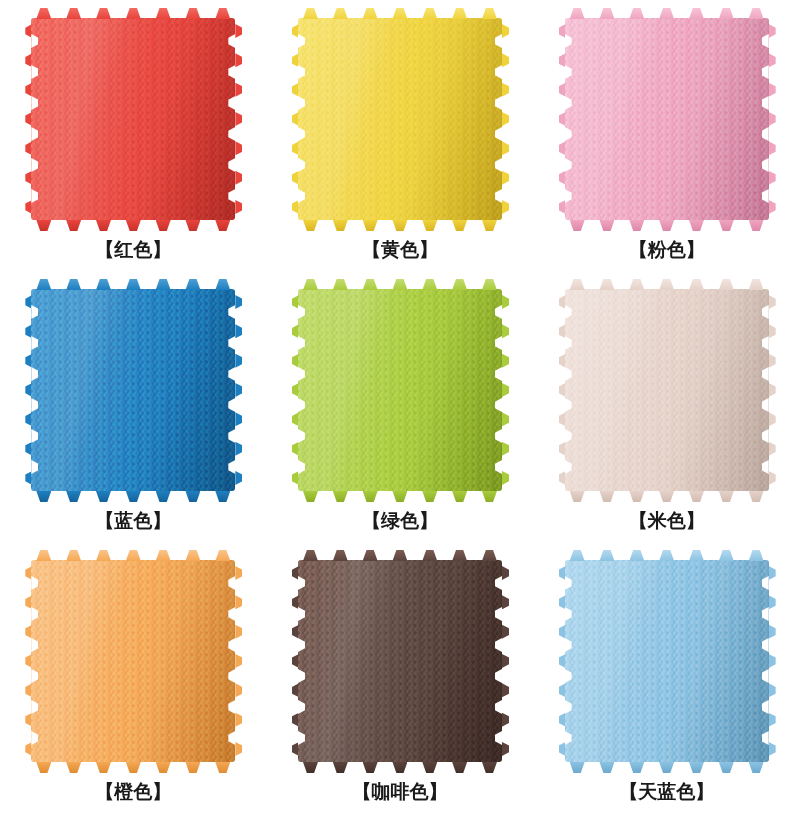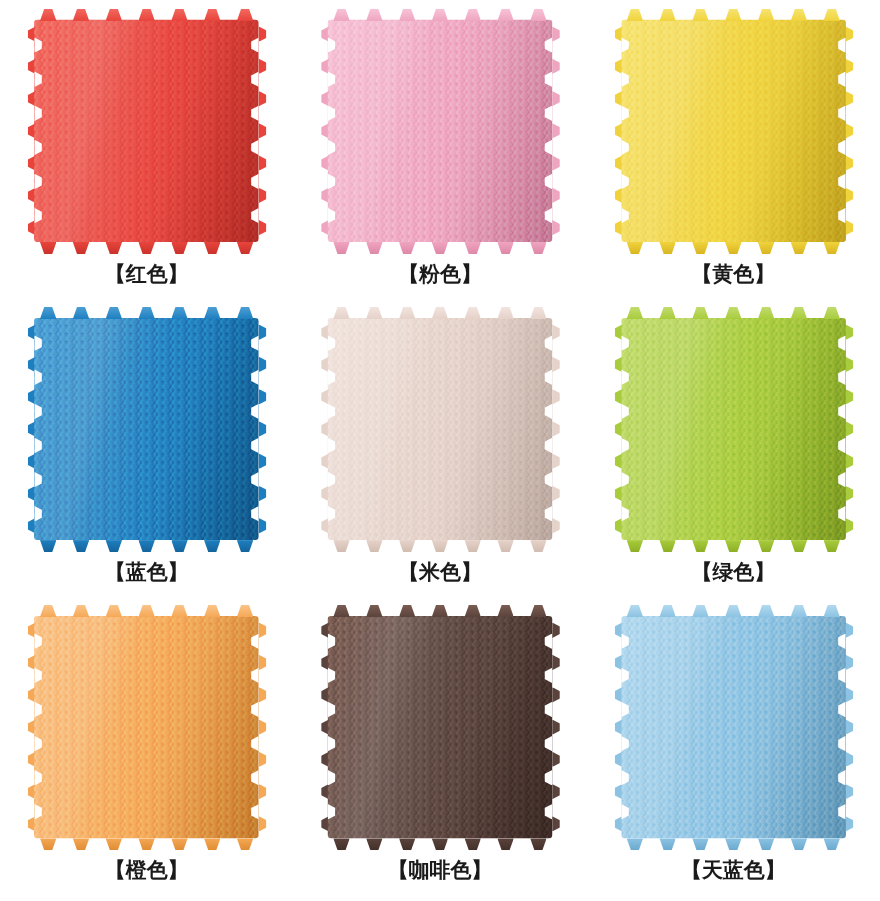--- a/index.html
+++ b/index.html
@@ -215,20 +215,79 @@
         <div class="notch" style="top: 88px; left: 203px; clip-path: polygon(100% 0%, 100% 100%, 0% 74%, 0% 26%);"></div>
         <div class="notch" style="top: 119px; left: 203px; clip-path: polygon(100% 0%, 100% 100%, 0% 74%, 0% 26%);"></div>
         <div class="notch" style="top: 150px; left: 203px; clip-path: polygon(100% 0%, 100% 100%, 0% 74%, 0% 26%);"></div>
         <div class="notch" style="top: 181px; left: 203px; clip-path: polygon(100% 0%, 100% 100%, 0% 74%, 0% 26%);"></div>
       </div>
       <div class="label">【红色】</div>
     </div>
     <div class="cell">
       <div class="tile-wrap">
         <div class="tabs-left">
+          <div class="tab-h" style="background: rgb(240, 211, 60);"></div>
+          <div class="tab-h" style="background: rgb(240, 211, 60);"></div>
+          <div class="tab-h" style="background: rgb(240, 211, 60);"></div>
+          <div class="tab-h" style="background: rgb(240, 211, 60);"></div>
+          <div class="tab-h" style="background: rgb(240, 211, 60);"></div>
+          <div class="tab-h" style="background: rgb(240, 211, 60);"></div>
+          <div class="tab-h" style="background: rgb(240, 211, 60);"></div>
+        </div>
+        <div class="tabs-right">
+          <div class="tab-h" style="background: rgb(240, 211, 60);"></div>
+          <div class="tab-h" style="background: rgb(240, 211, 60);"></div>
+          <div class="tab-h" style="background: rgb(240, 211, 60);"></div>
+          <div class="tab-h" style="background: rgb(240, 211, 60);"></div>
+          <div class="tab-h" style="background: rgb(240, 211, 60);"></div>
+          <div class="tab-h" style="background: rgb(240, 211, 60);"></div>
+          <div class="tab-h" style="background: rgb(240, 211, 60);"></div>
+        </div>
+        <div class="mat">
+          <div class="mat-body" style="background: linear-gradient(105deg, rgb(247, 228, 114) 0%, rgb(240, 211, 60) 38%, rgb(240, 211, 60) 62%, rgb(217, 181, 33) 100%);">
+            <div class="texture"></div>
+            <div class="sheen"></div>
+          </div>
+        </div>
+        <div class="tabs-top">
+          <div class="tab-v" style="background: linear-gradient(rgb(247, 228, 114), rgb(240, 211, 60));"></div>
+          <div class="tab-v" style="background: linear-gradient(rgb(247, 228, 114), rgb(240, 211, 60));"></div>
+          <div class="tab-v" style="background: linear-gradient(rgb(247, 228, 114), rgb(240, 211, 60));"></div>
+          <div class="tab-v" style="background: linear-gradient(rgb(247, 228, 114), rgb(240, 211, 60));"></div>
+          <div class="tab-v" style="background: linear-gradient(rgb(247, 228, 114), rgb(240, 211, 60));"></div>
+          <div class="tab-v" style="background: linear-gradient(rgb(247, 228, 114), rgb(240, 211, 60));"></div>
+          <div class="tab-v" style="background: linear-gradient(rgb(247, 228, 114), rgb(240, 211, 60));"></div>
+        </div>
+        <div class="tabs-bottom">
+          <div class="tab-v" style="background: linear-gradient(rgb(240, 211, 60), rgb(217, 181, 33));"></div>
+          <div class="tab-v" style="background: linear-gradient(rgb(240, 211, 60), rgb(217, 181, 33));"></div>
+          <div class="tab-v" style="background: linear-gradient(rgb(240, 211, 60), rgb(217, 181, 33));"></div>
+          <div class="tab-v" style="background: linear-gradient(rgb(240, 211, 60), rgb(217, 181, 33));"></div>
+          <div class="tab-v" style="background: linear-gradient(rgb(240, 211, 60), rgb(217, 181, 33));"></div>
+          <div class="tab-v" style="background: linear-gradient(rgb(240, 211, 60), rgb(217, 181, 33));"></div>
+          <div class="tab-v" style="background: linear-gradient(rgb(240, 211, 60), rgb(217, 181, 33));"></div>
+        </div>
+        <div class="notch" style="top: 26px; left: 6px; clip-path: polygon(0% 0%, 0% 100%, 100% 74%, 100% 26%);"></div>
+        <div class="notch" style="top: 57px; left: 6px; clip-path: polygon(0% 0%, 0% 100%, 100% 74%, 100% 26%);"></div>
+        <div class="notch" style="top: 88px; left: 6px; clip-path: polygon(0% 0%, 0% 100%, 100% 74%, 100% 26%);"></div>
+        <div class="notch" style="top: 119px; left: 6px; clip-path: polygon(0% 0%, 0% 100%, 100% 74%, 100% 26%);"></div>
+        <div class="notch" style="top: 150px; left: 6px; clip-path: polygon(0% 0%, 0% 100%, 100% 74%, 100% 26%);"></div>
+        <div class="notch" style="top: 181px; left: 6px; clip-path: polygon(0% 0%, 0% 100%, 100% 74%, 100% 26%);"></div>
+        <div class="notch" style="top: 26px; left: 203px; clip-path: polygon(100% 0%, 100% 100%, 0% 74%, 0% 26%);"></div>
+        <div class="notch" style="top: 57px; left: 203px; clip-path: polygon(100% 0%, 100% 100%, 0% 74%, 0% 26%);"></div>
+        <div class="notch" style="top: 88px; left: 203px; clip-path: polygon(100% 0%, 100% 100%, 0% 74%, 0% 26%);"></div>
+        <div class="notch" style="top: 119px; left: 203px; clip-path: polygon(100% 0%, 100% 100%, 0% 74%, 0% 26%);"></div>
+        <div class="notch" style="top: 150px; left: 203px; clip-path: polygon(100% 0%, 100% 100%, 0% 74%, 0% 26%);"></div>
+        <div class="notch" style="top: 181px; left: 203px; clip-path: polygon(100% 0%, 100% 100%, 0% 74%, 0% 26%);"></div>
+      </div>
+      <div class="label">【黄色】</div>
+    </div>
+    <div class="cell">
+      <div class="tile-wrap">
+        <div class="tabs-left">
           <div class="tab-h" style="background: rgb(239, 165, 192);"></div>
           <div class="tab-h" style="background: rgb(239, 165, 192);"></div>
           <div class="tab-h" style="background: rgb(239, 165, 192);"></div>
           <div class="tab-h" style="background: rgb(239, 165, 192);"></div>
           <div class="tab-h" style="background: rgb(239, 165, 192);"></div>
           <div class="tab-h" style="background: rgb(239, 165, 192);"></div>
           <div class="tab-h" style="background: rgb(239, 165, 192);"></div>
         </div>
         <div class="tabs-right">
           <div class="tab-h" style="background: rgb(239, 165, 192);"></div>
@@ -274,79 +333,20 @@
         <div class="notch" style="top: 88px; left: 203px; clip-path: polygon(100% 0%, 100% 100%, 0% 74%, 0% 26%);"></div>
         <div class="notch" style="top: 119px; left: 203px; clip-path: polygon(100% 0%, 100% 100%, 0% 74%, 0% 26%);"></div>
         <div class="notch" style="top: 150px; left: 203px; clip-path: polygon(100% 0%, 100% 100%, 0% 74%, 0% 26%);"></div>
         <div class="notch" style="top: 181px; left: 203px; clip-path: polygon(100% 0%, 100% 100%, 0% 74%, 0% 26%);"></div>
       </div>
       <div class="label">【粉色】</div>
     </div>
     <div class="cell">
       <div class="tile-wrap">
         <div class="tabs-left">
-          <div class="tab-h" style="background: rgb(240, 211, 60);"></div>
-          <div class="tab-h" style="background: rgb(240, 211, 60);"></div>
-          <div class="tab-h" style="background: rgb(240, 211, 60);"></div>
-          <div class="tab-h" style="background: rgb(240, 211, 60);"></div>
-          <div class="tab-h" style="background: rgb(240, 211, 60);"></div>
-          <div class="tab-h" style="background: rgb(240, 211, 60);"></div>
-          <div class="tab-h" style="background: rgb(240, 211, 60);"></div>
-        </div>
-        <div class="tabs-right">
-          <div class="tab-h" style="background: rgb(240, 211, 60);"></div>
-          <div class="tab-h" style="background: rgb(240, 211, 60);"></div>
-          <div class="tab-h" style="background: rgb(240, 211, 60);"></div>
-          <div class="tab-h" style="background: rgb(240, 211, 60);"></div>
-          <div class="tab-h" style="background: rgb(240, 211, 60);"></div>
-          <div class="tab-h" style="background: rgb(240, 211, 60);"></div>
-          <div class="tab-h" style="background: rgb(240, 211, 60);"></div>
-        </div>
-        <div class="mat">
-          <div class="mat-body" style="background: linear-gradient(105deg, rgb(247, 228, 114) 0%, rgb(240, 211, 60) 38%, rgb(240, 211, 60) 62%, rgb(217, 181, 33) 100%);">
-            <div class="texture"></div>
-            <div class="sheen"></div>
-          </div>
-        </div>
-        <div class="tabs-top">
-          <div class="tab-v" style="background: linear-gradient(rgb(247, 228, 114), rgb(240, 211, 60));"></div>
-          <div class="tab-v" style="background: linear-gradient(rgb(247, 228, 114), rgb(240, 211, 60));"></div>
-          <div class="tab-v" style="background: linear-gradient(rgb(247, 228, 114), rgb(240, 211, 60));"></div>
-          <div class="tab-v" style="background: linear-gradient(rgb(247, 228, 114), rgb(240, 211, 60));"></div>
-          <div class="tab-v" style="background: linear-gradient(rgb(247, 228, 114), rgb(240, 211, 60));"></div>
-          <div class="tab-v" style="background: linear-gradient(rgb(247, 228, 114), rgb(240, 211, 60));"></div>
-          <div class="tab-v" style="background: linear-gradient(rgb(247, 228, 114), rgb(240, 211, 60));"></div>
-        </div>
-        <div class="tabs-bottom">
-          <div class="tab-v" style="background: linear-gradient(rgb(240, 211, 60), rgb(217, 181, 33));"></div>
-          <div class="tab-v" style="background: linear-gradient(rgb(240, 211, 60), rgb(217, 181, 33));"></div>
-          <div class="tab-v" style="background: linear-gradient(rgb(240, 211, 60), rgb(217, 181, 33));"></div>
-          <div class="tab-v" style="background: linear-gradient(rgb(240, 211, 60), rgb(217, 181, 33));"></div>
-          <div class="tab-v" style="background: linear-gradient(rgb(240, 211, 60), rgb(217, 181, 33));"></div>
-          <div class="tab-v" style="background: linear-gradient(rgb(240, 211, 60), rgb(217, 181, 33));"></div>
-          <div class="tab-v" style="background: linear-gradient(rgb(240, 211, 60), rgb(217, 181, 33));"></div>
-        </div>
-        <div class="notch" style="top: 26px; left: 6px; clip-path: polygon(0% 0%, 0% 100%, 100% 74%, 100% 26%);"></div>
-        <div class="notch" style="top: 57px; left: 6px; clip-path: polygon(0% 0%, 0% 100%, 100% 74%, 100% 26%);"></div>
-        <div class="notch" style="top: 88px; left: 6px; clip-path: polygon(0% 0%, 0% 100%, 100% 74%, 100% 26%);"></div>
-        <div class="notch" style="top: 119px; left: 6px; clip-path: polygon(0% 0%, 0% 100%, 100% 74%, 100% 26%);"></div>
-        <div class="notch" style="top: 150px; left: 6px; clip-path: polygon(0% 0%, 0% 100%, 100% 74%, 100% 26%);"></div>
-        <div class="notch" style="top: 181px; left: 6px; clip-path: polygon(0% 0%, 0% 100%, 100% 74%, 100% 26%);"></div>
-        <div class="notch" style="top: 26px; left: 203px; clip-path: polygon(100% 0%, 100% 100%, 0% 74%, 0% 26%);"></div>
-        <div class="notch" style="top: 57px; left: 203px; clip-path: polygon(100% 0%, 100% 100%, 0% 74%, 0% 26%);"></div>
-        <div class="notch" style="top: 88px; left: 203px; clip-path: polygon(100% 0%, 100% 100%, 0% 74%, 0% 26%);"></div>
-        <div class="notch" style="top: 119px; left: 203px; clip-path: polygon(100% 0%, 100% 100%, 0% 74%, 0% 26%);"></div>
-        <div class="notch" style="top: 150px; left: 203px; clip-path: polygon(100% 0%, 100% 100%, 0% 74%, 0% 26%);"></div>
-        <div class="notch" style="top: 181px; left: 203px; clip-path: polygon(100% 0%, 100% 100%, 0% 74%, 0% 26%);"></div>
-      </div>
-      <div class="label">【黄色】</div>
-    </div>
-    <div class="cell">
-      <div class="tile-wrap">
-        <div class="tabs-left">
           <div class="tab-h" style="background: rgb(30, 127, 192);"></div>
           <div class="tab-h" style="background: rgb(30, 127, 192);"></div>
           <div class="tab-h" style="background: rgb(30, 127, 192);"></div>
           <div class="tab-h" style="background: rgb(30, 127, 192);"></div>
           <div class="tab-h" style="background: rgb(30, 127, 192);"></div>
           <div class="tab-h" style="background: rgb(30, 127, 192);"></div>
           <div class="tab-h" style="background: rgb(30, 127, 192);"></div>
         </div>
         <div class="tabs-right">
           <div class="tab-h" style="background: rgb(30, 127, 192);"></div>
@@ -392,20 +392,79 @@
         <div class="notch" style="top: 88px; left: 203px; clip-path: polygon(100% 0%, 100% 100%, 0% 74%, 0% 26%);"></div>
         <div class="notch" style="top: 119px; left: 203px; clip-path: polygon(100% 0%, 100% 100%, 0% 74%, 0% 26%);"></div>
         <div class="notch" style="top: 150px; left: 203px; clip-path: polygon(100% 0%, 100% 100%, 0% 74%, 0% 26%);"></div>
         <div class="notch" style="top: 181px; left: 203px; clip-path: polygon(100% 0%, 100% 100%, 0% 74%, 0% 26%);"></div>
       </div>
       <div class="label">【蓝色】</div>
     </div>
     <div class="cell">
       <div class="tile-wrap">
         <div class="tabs-left">
+          <div class="tab-h" style="background: rgb(168, 204, 60);"></div>
+          <div class="tab-h" style="background: rgb(168, 204, 60);"></div>
+          <div class="tab-h" style="background: rgb(168, 204, 60);"></div>
+          <div class="tab-h" style="background: rgb(168, 204, 60);"></div>
+          <div class="tab-h" style="background: rgb(168, 204, 60);"></div>
+          <div class="tab-h" style="background: rgb(168, 204, 60);"></div>
+          <div class="tab-h" style="background: rgb(168, 204, 60);"></div>
+        </div>
+        <div class="tabs-right">
+          <div class="tab-h" style="background: rgb(168, 204, 60);"></div>
+          <div class="tab-h" style="background: rgb(168, 204, 60);"></div>
+          <div class="tab-h" style="background: rgb(168, 204, 60);"></div>
+          <div class="tab-h" style="background: rgb(168, 204, 60);"></div>
+          <div class="tab-h" style="background: rgb(168, 204, 60);"></div>
+          <div class="tab-h" style="background: rgb(168, 204, 60);"></div>
+          <div class="tab-h" style="background: rgb(168, 204, 60);"></div>
+        </div>
+        <div class="mat">
+          <div class="mat-body" style="background: linear-gradient(105deg, rgb(194, 220, 110) 0%, rgb(168, 204, 60) 38%, rgb(168, 204, 60) 62%, rgb(140, 174, 38) 100%);">
+            <div class="texture"></div>
+            <div class="sheen"></div>
+          </div>
+        </div>
+        <div class="tabs-top">
+          <div class="tab-v" style="background: linear-gradient(rgb(194, 220, 110), rgb(168, 204, 60));"></div>
+          <div class="tab-v" style="background: linear-gradient(rgb(194, 220, 110), rgb(168, 204, 60));"></div>
+          <div class="tab-v" style="background: linear-gradient(rgb(194, 220, 110), rgb(168, 204, 60));"></div>
+          <div class="tab-v" style="background: linear-gradient(rgb(194, 220, 110), rgb(168, 204, 60));"></div>
+          <div class="tab-v" style="background: linear-gradient(rgb(194, 220, 110), rgb(168, 204, 60));"></div>
+          <div class="tab-v" style="background: linear-gradient(rgb(194, 220, 110), rgb(168, 204, 60));"></div>
+          <div class="tab-v" style="background: linear-gradient(rgb(194, 220, 110), rgb(168, 204, 60));"></div>
+        </div>
+        <div class="tabs-bottom">
+          <div class="tab-v" style="background: linear-gradient(rgb(168, 204, 60), rgb(140, 174, 38));"></div>
+          <div class="tab-v" style="background: linear-gradient(rgb(168, 204, 60), rgb(140, 174, 38));"></div>
+          <div class="tab-v" style="background: linear-gradient(rgb(168, 204, 60), rgb(140, 174, 38));"></div>
+          <div class="tab-v" style="background: linear-gradient(rgb(168, 204, 60), rgb(140, 174, 38));"></div>
+          <div class="tab-v" style="background: linear-gradient(rgb(168, 204, 60), rgb(140, 174, 38));"></div>
+          <div class="tab-v" style="background: linear-gradient(rgb(168, 204, 60), rgb(140, 174, 38));"></div>
+          <div class="tab-v" style="background: linear-gradient(rgb(168, 204, 60), rgb(140, 174, 38));"></div>
+        </div>
+        <div class="notch" style="top: 26px; left: 6px; clip-path: polygon(0% 0%, 0% 100%, 100% 74%, 100% 26%);"></div>
+        <div class="notch" style="top: 57px; left: 6px; clip-path: polygon(0% 0%, 0% 100%, 100% 74%, 100% 26%);"></div>
+        <div class="notch" style="top: 88px; left: 6px; clip-path: polygon(0% 0%, 0% 100%, 100% 74%, 100% 26%);"></div>
+        <div class="notch" style="top: 119px; left: 6px; clip-path: polygon(0% 0%, 0% 100%, 100% 74%, 100% 26%);"></div>
+        <div class="notch" style="top: 150px; left: 6px; clip-path: polygon(0% 0%, 0% 100%, 100% 74%, 100% 26%);"></div>
+        <div class="notch" style="top: 181px; left: 6px; clip-path: polygon(0% 0%, 0% 100%, 100% 74%, 100% 26%);"></div>
+        <div class="notch" style="top: 26px; left: 203px; clip-path: polygon(100% 0%, 100% 100%, 0% 74%, 0% 26%);"></div>
+        <div class="notch" style="top: 57px; left: 203px; clip-path: polygon(100% 0%, 100% 100%, 0% 74%, 0% 26%);"></div>
+        <div class="notch" style="top: 88px; left: 203px; clip-path: polygon(100% 0%, 100% 100%, 0% 74%, 0% 26%);"></div>
+        <div class="notch" style="top: 119px; left: 203px; clip-path: polygon(100% 0%, 100% 100%, 0% 74%, 0% 26%);"></div>
+        <div class="notch" style="top: 150px; left: 203px; clip-path: polygon(100% 0%, 100% 100%, 0% 74%, 0% 26%);"></div>
+        <div class="notch" style="top: 181px; left: 203px; clip-path: polygon(100% 0%, 100% 100%, 0% 74%, 0% 26%);"></div>
+      </div>
+      <div class="label">【绿色】</div>
+    </div>
+    <div class="cell">
+      <div class="tile-wrap">
+        <div class="tabs-left">
           <div class="tab-h" style="background: rgb(229, 210, 201);"></div>
           <div class="tab-h" style="background: rgb(229, 210, 201);"></div>
           <div class="tab-h" style="background: rgb(229, 210, 201);"></div>
           <div class="tab-h" style="background: rgb(229, 210, 201);"></div>
           <div class="tab-h" style="background: rgb(229, 210, 201);"></div>
           <div class="tab-h" style="background: rgb(229, 210, 201);"></div>
           <div class="tab-h" style="background: rgb(229, 210, 201);"></div>
         </div>
         <div class="tabs-right">
           <div class="tab-h" style="background: rgb(229, 210, 201);"></div>
@@ -451,79 +510,20 @@
         <div class="notch" style="top: 88px; left: 203px; clip-path: polygon(100% 0%, 100% 100%, 0% 74%, 0% 26%);"></div>
         <div class="notch" style="top: 119px; left: 203px; clip-path: polygon(100% 0%, 100% 100%, 0% 74%, 0% 26%);"></div>
         <div class="notch" style="top: 150px; left: 203px; clip-path: polygon(100% 0%, 100% 100%, 0% 74%, 0% 26%);"></div>
         <div class="notch" style="top: 181px; left: 203px; clip-path: polygon(100% 0%, 100% 100%, 0% 74%, 0% 26%);"></div>
       </div>
       <div class="label">【米色】</div>
     </div>
     <div class="cell">
       <div class="tile-wrap">
         <div class="tabs-left">
-          <div class="tab-h" style="background: rgb(168, 204, 60);"></div>
-          <div class="tab-h" style="background: rgb(168, 204, 60);"></div>
-          <div class="tab-h" style="background: rgb(168, 204, 60);"></div>
-          <div class="tab-h" style="background: rgb(168, 204, 60);"></div>
-          <div class="tab-h" style="background: rgb(168, 204, 60);"></div>
-          <div class="tab-h" style="background: rgb(168, 204, 60);"></div>
-          <div class="tab-h" style="background: rgb(168, 204, 60);"></div>
-        </div>
-        <div class="tabs-right">
-          <div class="tab-h" style="background: rgb(168, 204, 60);"></div>
-          <div class="tab-h" style="background: rgb(168, 204, 60);"></div>
-          <div class="tab-h" style="background: rgb(168, 204, 60);"></div>
-          <div class="tab-h" style="background: rgb(168, 204, 60);"></div>
-          <div class="tab-h" style="background: rgb(168, 204, 60);"></div>
-          <div class="tab-h" style="background: rgb(168, 204, 60);"></div>
-          <div class="tab-h" style="background: rgb(168, 204, 60);"></div>
-        </div>
-        <div class="mat">
-          <div class="mat-body" style="background: linear-gradient(105deg, rgb(194, 220, 110) 0%, rgb(168, 204, 60) 38%, rgb(168, 204, 60) 62%, rgb(140, 174, 38) 100%);">
-            <div class="texture"></div>
-            <div class="sheen"></div>
-          </div>
-        </div>
-        <div class="tabs-top">
-          <div class="tab-v" style="background: linear-gradient(rgb(194, 220, 110), rgb(168, 204, 60));"></div>
-          <div class="tab-v" style="background: linear-gradient(rgb(194, 220, 110), rgb(168, 204, 60));"></div>
-          <div class="tab-v" style="background: linear-gradient(rgb(194, 220, 110), rgb(168, 204, 60));"></div>
-          <div class="tab-v" style="background: linear-gradient(rgb(194, 220, 110), rgb(168, 204, 60));"></div>
-          <div class="tab-v" style="background: linear-gradient(rgb(194, 220, 110), rgb(168, 204, 60));"></div>
-          <div class="tab-v" style="background: linear-gradient(rgb(194, 220, 110), rgb(168, 204, 60));"></div>
-          <div class="tab-v" style="background: linear-gradient(rgb(194, 220, 110), rgb(168, 204, 60));"></div>
-        </div>
-        <div class="tabs-bottom">
-          <div class="tab-v" style="background: linear-gradient(rgb(168, 204, 60), rgb(140, 174, 38));"></div>
-          <div class="tab-v" style="background: linear-gradient(rgb(168, 204, 60), rgb(140, 174, 38));"></div>
-          <div class="tab-v" style="background: linear-gradient(rgb(168, 204, 60), rgb(140, 174, 38));"></div>
-          <div class="tab-v" style="background: linear-gradient(rgb(168, 204, 60), rgb(140, 174, 38));"></div>
-          <div class="tab-v" style="background: linear-gradient(rgb(168, 204, 60), rgb(140, 174, 38));"></div>
-          <div class="tab-v" style="background: linear-gradient(rgb(168, 204, 60), rgb(140, 174, 38));"></div>
-          <div class="tab-v" style="background: linear-gradient(rgb(168, 204, 60), rgb(140, 174, 38));"></div>
-        </div>
-        <div class="notch" style="top: 26px; left: 6px; clip-path: polygon(0% 0%, 0% 100%, 100% 74%, 100% 26%);"></div>
-        <div class="notch" style="top: 57px; left: 6px; clip-path: polygon(0% 0%, 0% 100%, 100% 74%, 100% 26%);"></div>
-        <div class="notch" style="top: 88px; left: 6px; clip-path: polygon(0% 0%, 0% 100%, 100% 74%, 100% 26%);"></div>
-        <div class="notch" style="top: 119px; left: 6px; clip-path: polygon(0% 0%, 0% 100%, 100% 74%, 100% 26%);"></div>
-        <div class="notch" style="top: 150px; left: 6px; clip-path: polygon(0% 0%, 0% 100%, 100% 74%, 100% 26%);"></div>
-        <div class="notch" style="top: 181px; left: 6px; clip-path: polygon(0% 0%, 0% 100%, 100% 74%, 100% 26%);"></div>
-        <div class="notch" style="top: 26px; left: 203px; clip-path: polygon(100% 0%, 100% 100%, 0% 74%, 0% 26%);"></div>
-        <div class="notch" style="top: 57px; left: 203px; clip-path: polygon(100% 0%, 100% 100%, 0% 74%, 0% 26%);"></div>
-        <div class="notch" style="top: 88px; left: 203px; clip-path: polygon(100% 0%, 100% 100%, 0% 74%, 0% 26%);"></div>
-        <div class="notch" style="top: 119px; left: 203px; clip-path: polygon(100% 0%, 100% 100%, 0% 74%, 0% 26%);"></div>
-        <div class="notch" style="top: 150px; left: 203px; clip-path: polygon(100% 0%, 100% 100%, 0% 74%, 0% 26%);"></div>
-        <div class="notch" style="top: 181px; left: 203px; clip-path: polygon(100% 0%, 100% 100%, 0% 74%, 0% 26%);"></div>
-      </div>
-      <div class="label">【绿色】</div>
-    </div>
-    <div class="cell">
-      <div class="tile-wrap">
-        <div class="tabs-left">
           <div class="tab-h" style="background: rgb(245, 168, 85);"></div>
           <div class="tab-h" style="background: rgb(245, 168, 85);"></div>
           <div class="tab-h" style="background: rgb(245, 168, 85);"></div>
           <div class="tab-h" style="background: rgb(245, 168, 85);"></div>
           <div class="tab-h" style="background: rgb(245, 168, 85);"></div>
           <div class="tab-h" style="background: rgb(245, 168, 85);"></div>
           <div class="tab-h" style="background: rgb(245, 168, 85);"></div>
         </div>
         <div class="tabs-right">
           <div class="tab-h" style="background: rgb(245, 168, 85);"></div>

